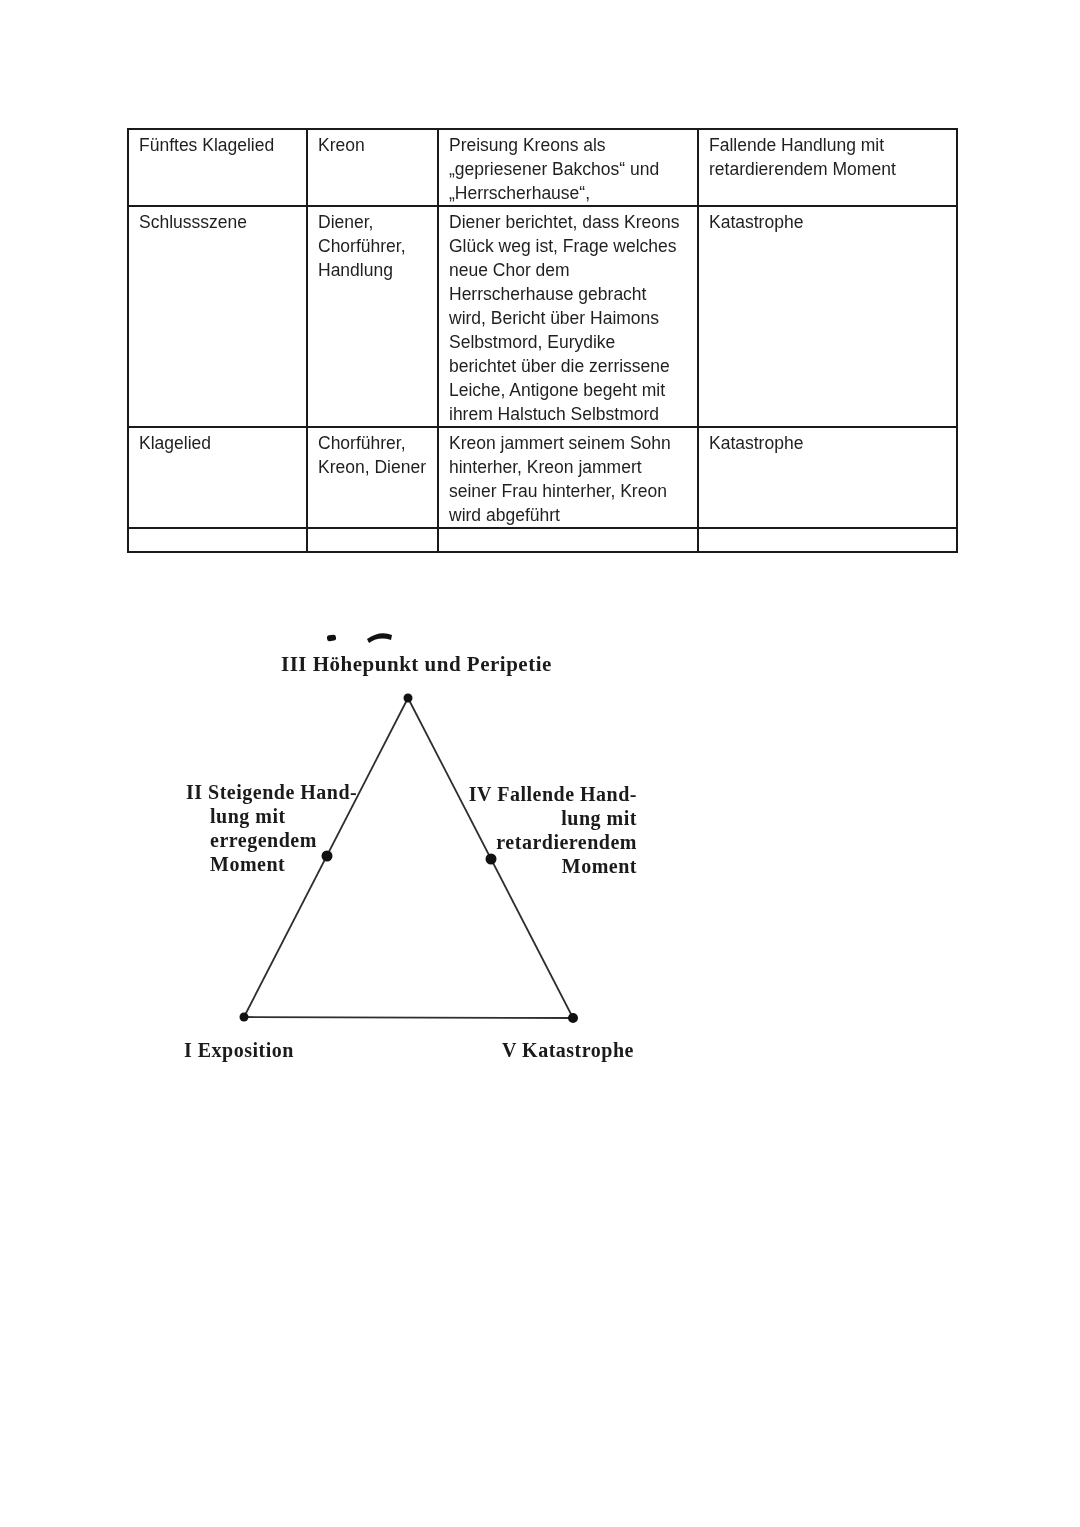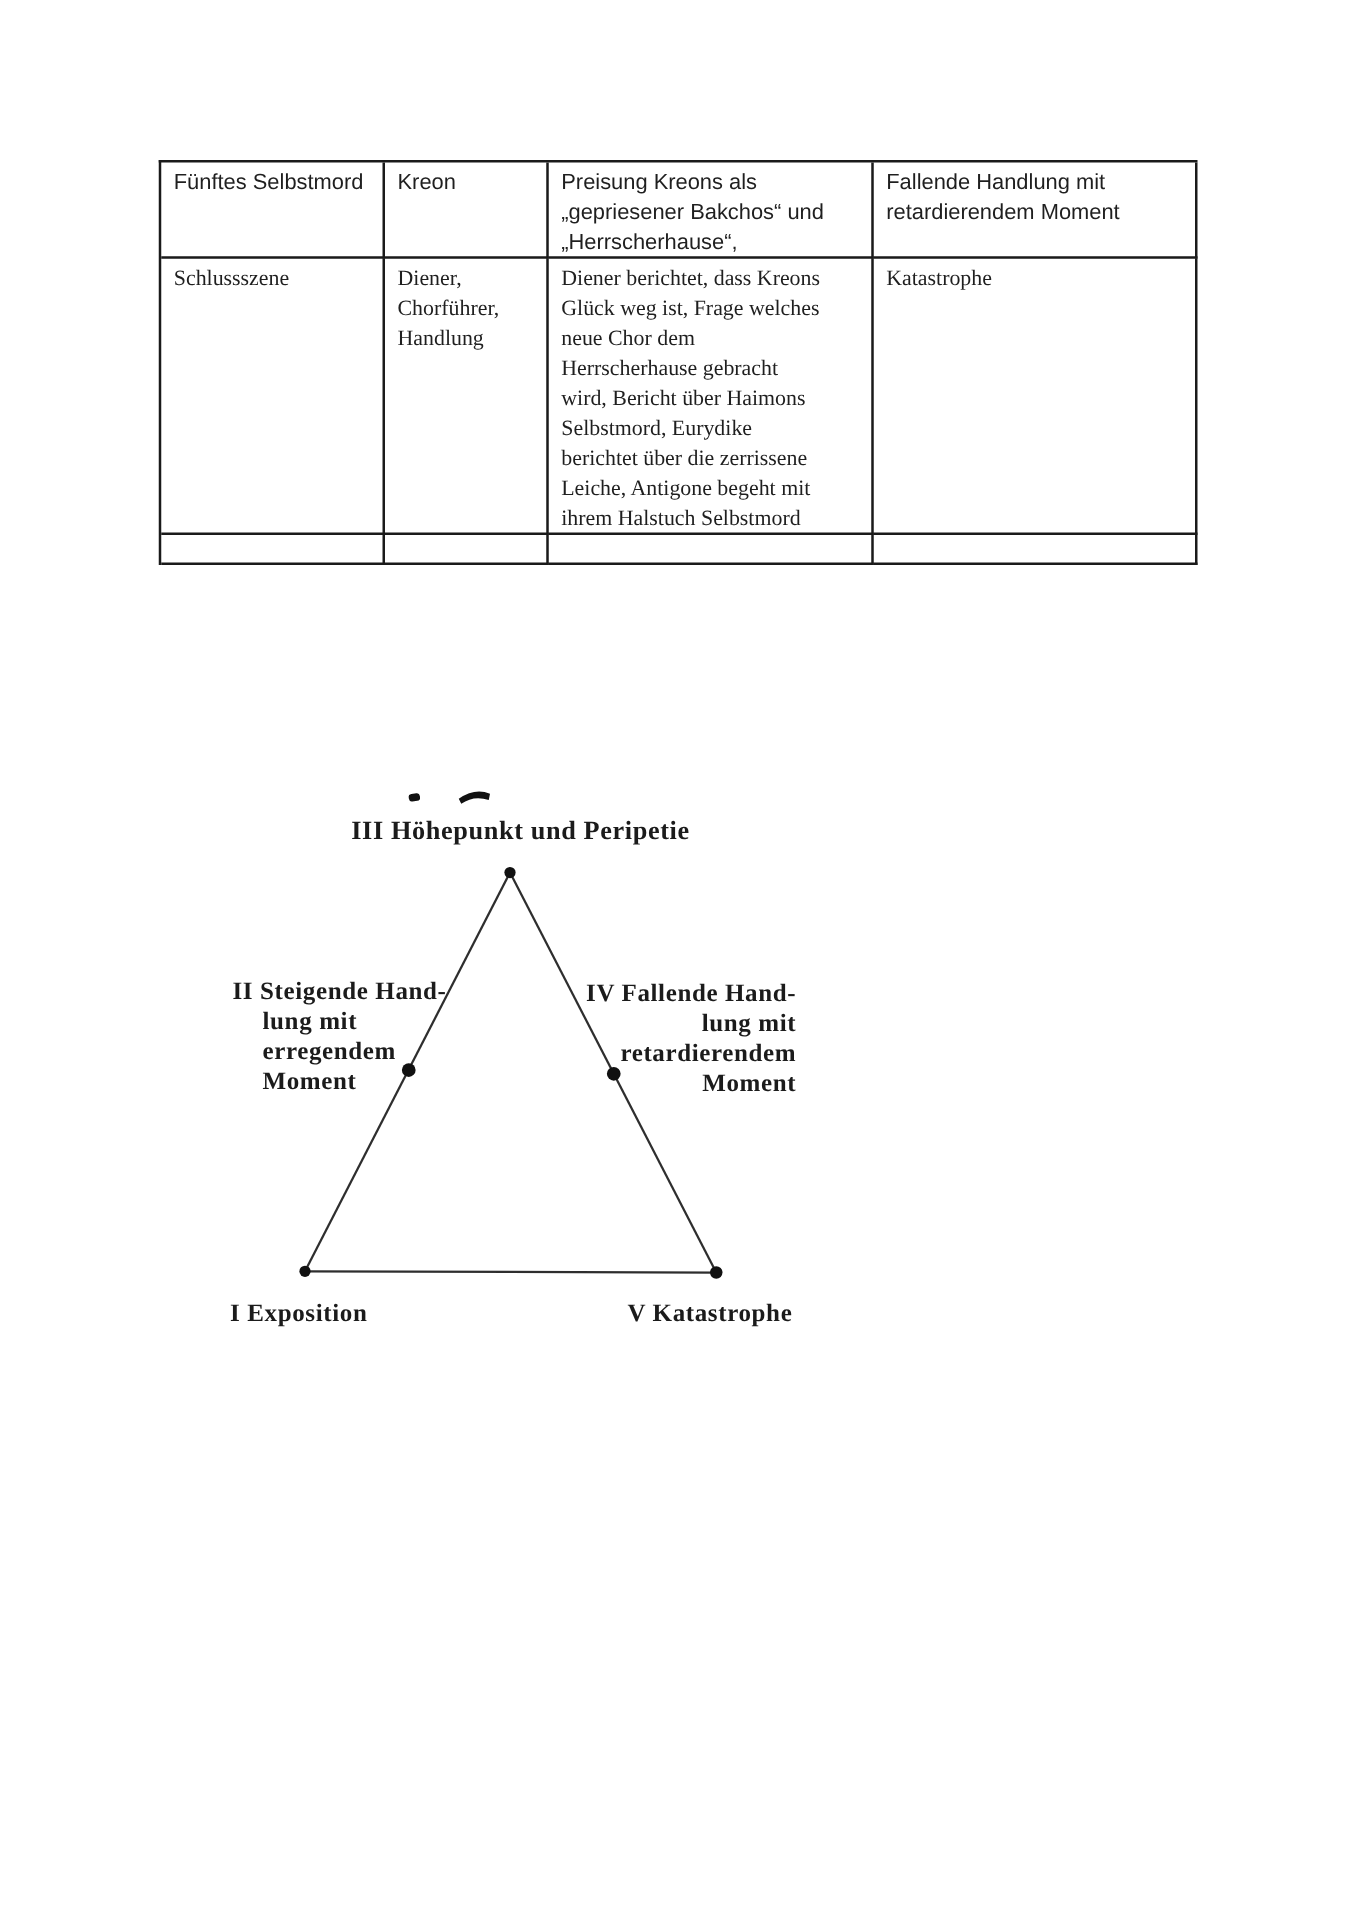--- a/index.html
+++ b/index.html
@@ -34,21 +34,21 @@
     vertical-align: top;
     border-right: 2px solid #1a1a1a;
     border-bottom: 2px solid #1a1a1a;
     padding: 3px 8px 0 10px;
     font-size: 17.5px;
     line-height: 24px;
     white-space: pre-line;
     overflow: hidden;
   }
   tr.row-0 { height: 76px; }
-  tr.row-1 { height: 217px; font-family: Liberation Serif, serif; }
+  tr.row-1 { height: 217px; }
   tr.row-2 { height: 100px; }
   tr.row-3 { height: 24px; }
   
   td.phase-r0 { border-bottom: 1px solid #c3c3c3; }
   td.phase-r1 { border-bottom: none; }
   td.phase-r2 { border-bottom: none; }
 
   
   svg.pyramid {
     position: absolute;
@@ -78,21 +78,21 @@
 
   <table class="scene-table">
     <colgroup>
       <col style="width:179px">
       <col style="width:131px">
       <col style="width:260px">
       <col style="width:259px">
     </colgroup>
     <tbody>
       <tr class="row-0">
-        <td>Fünftes Selbstmord</td>
+        <td>Fünftes Klagelied</td>
         <td>Kreon</td>
         <td>Preisung Kreons als
 „gepriesener Bakchos“ und
 „Herrscherhause“,</td>
         <td class="phase-r0">Fallende Handlung mit
 retardierendem Moment</td>
       </tr>
       <tr class="row-1">
         <td>Schlussszene</td>
         <td>Diener,
@@ -101,20 +101,30 @@
         <td>Diener berichtet, dass Kreons
 Glück weg ist, Frage welches
 neue Chor dem
 Herrscherhause gebracht
 wird, Bericht über Haimons
 Selbstmord, Eurydike
 berichtet über die zerrissene
 Leiche, Antigone begeht mit
 ihrem Halstuch Selbstmord</td>
         <td class="phase-r1">Katastrophe</td>
+      </tr>
+      <tr class="row-2">
+        <td>Klagelied</td>
+        <td>Chorführer,
+Kreon, Diener</td>
+        <td>Kreon jammert seinem Sohn
+hinterher, Kreon jammert
+seiner Frau hinterher, Kreon
+wird abgeführt</td>
+        <td class="phase-r2">Katastrophe</td>
       </tr>
       <tr class="row-3">
         <td></td>
         <td></td>
         <td></td>
         <td></td>
       </tr>
     </tbody>
   </table>
 

